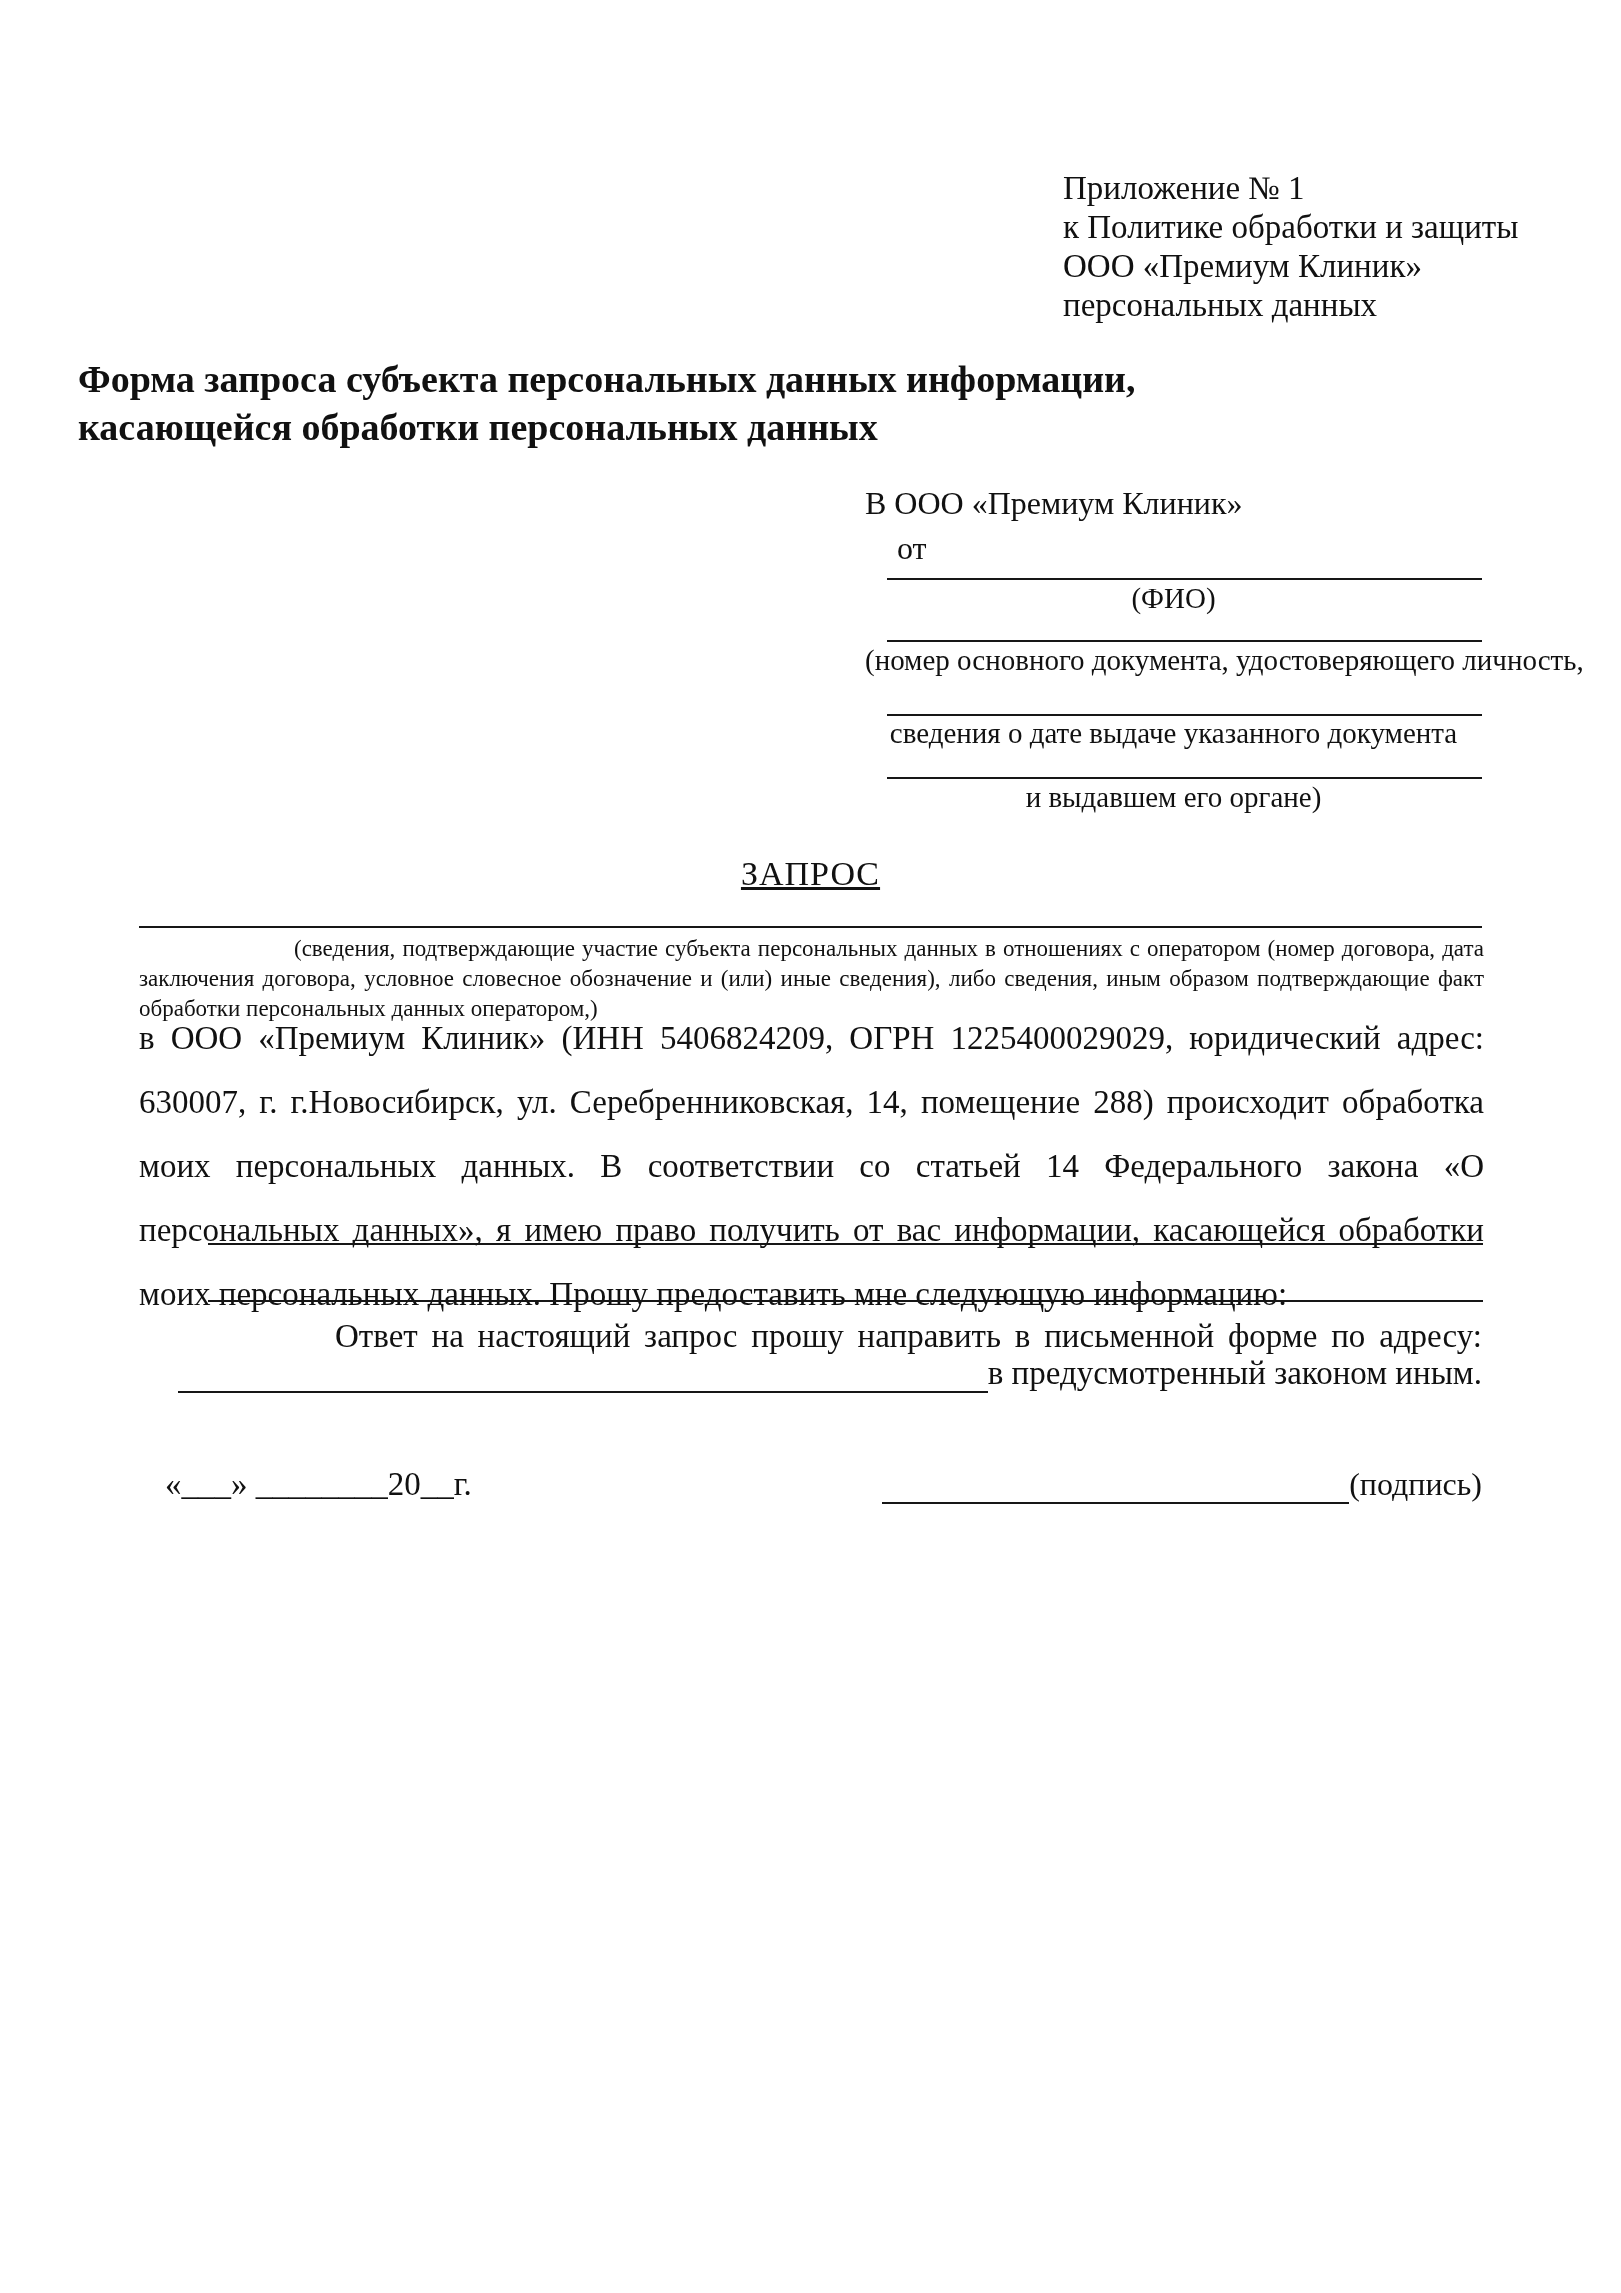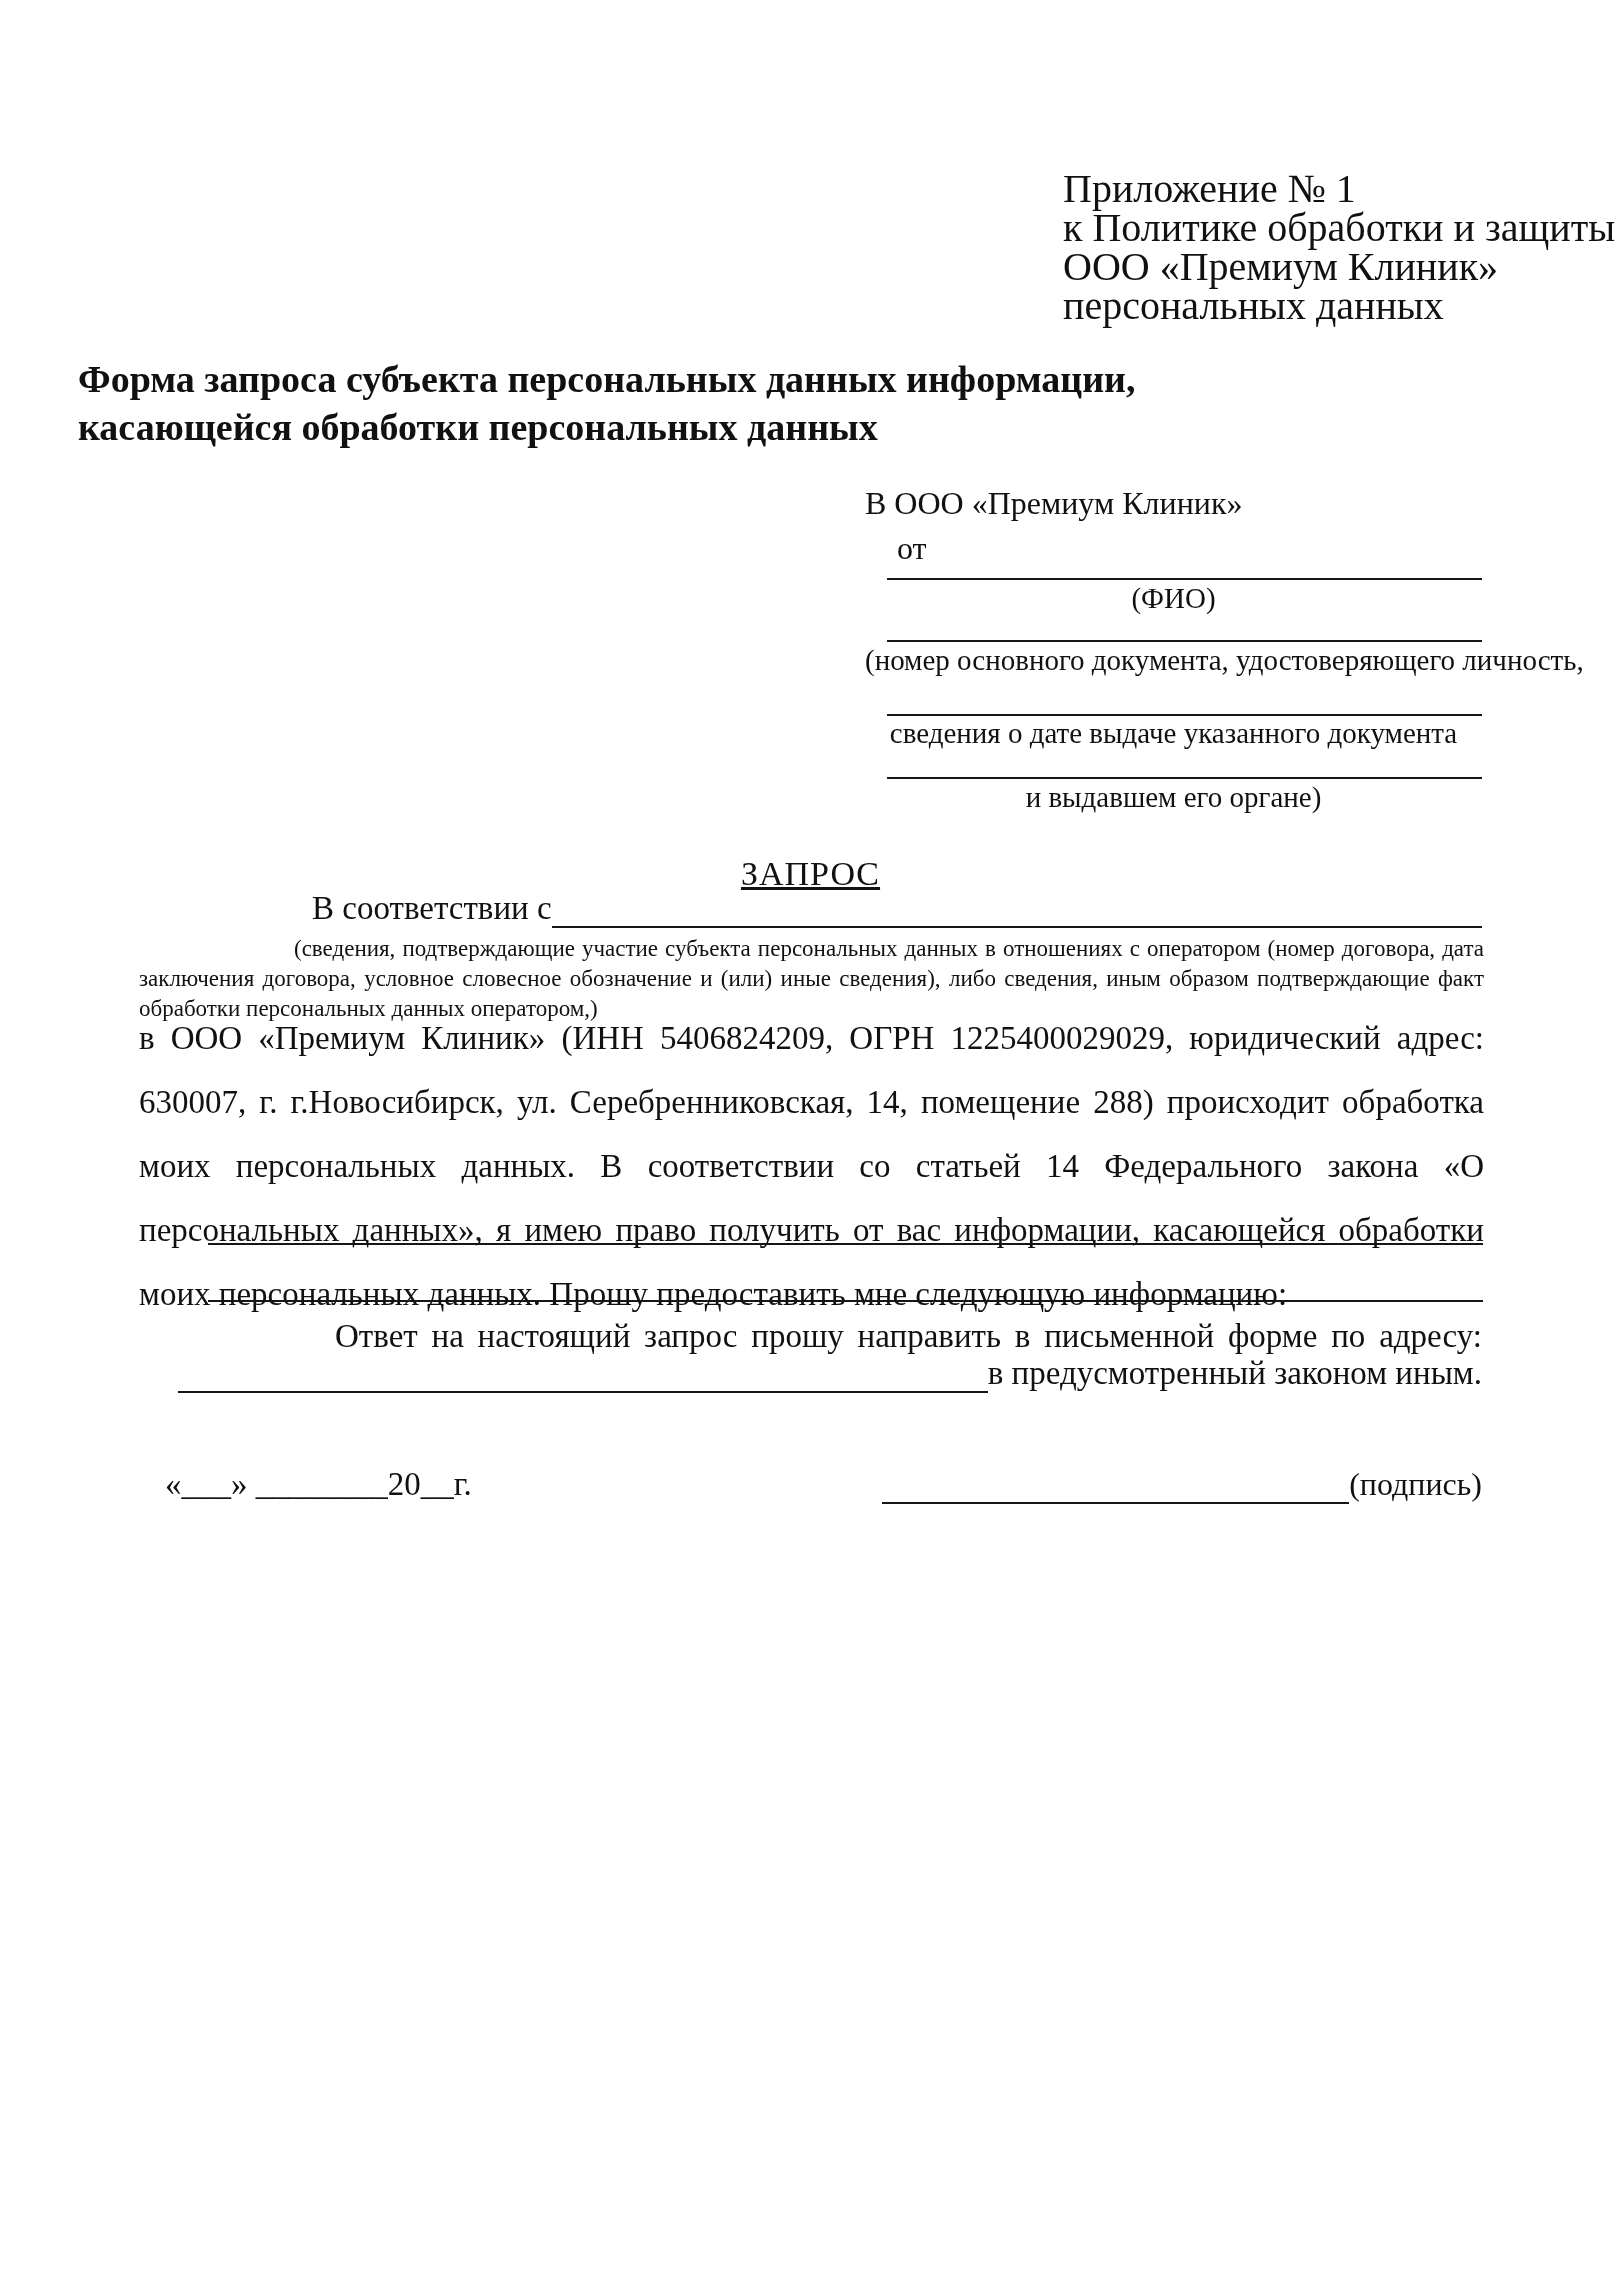--- a/index.html
+++ b/index.html
@@ -8,21 +8,21 @@
     width: 1621px;
     height: 2294px;
     margin: 0 auto;
     background: #ffffff;
     color: #111111;
     font-family: "Liberation Serif", "DejaVu Serif", serif;
     overflow: hidden;
   }
   .abs { position: absolute; }
 
-  .hdr-block { left: 1063px; top: 169px; font-size: 40px; line-height: 39px; white-space: nowrap; }
+  .hdr-block { left: 1063px; top: 169px; font-size: 33px; line-height: 39px; white-space: nowrap; }
 
   .doc-title { left: 78px; right: 78px; top: 355px; text-align: left; font-weight: bold; font-size: 38px; line-height: 48px; }
 
   .addr-to   { left: 865px; top: 485px; font-size: 32px; white-space: nowrap; }
   .addr-from { left: 865px; top: 530px; font-size: 32px; margin-left: 32px; }
 
   .blank-line { left: 887px; width: 595px; border-top: 2.9px solid #161616; height: 0; }
   .blank-cap  { left: 865px; width: 617px; text-align: center; font-size: 29px; line-height: 27.4px; white-space: nowrap; }
 
   .request-heading { left: 139px; right: 139px; top: 855px; text-align: center; font-size: 34px; letter-spacing: 1px; text-decoration: underline; }
@@ -74,21 +74,20 @@
 
   <div class="abs blank-line" style="top:714px"></div>
   <div class="abs blank-cap" style="top:720px">сведения о дате выдаче указанного документа</div>
 
   <div class="abs blank-line" style="top:777px"></div>
   <div class="abs blank-cap" style="top:784px">и выдавшем его органе)</div>
 
   <div class="abs request-heading">ЗАПРОС</div>
 
   <div class="abs lead-row">
-    <span class="lead-text">В соответствии с</span>
     <span class="fill"></span>
   </div>
 
   <div class="abs footnote">(сведения, подтверждающие участие субъекта персональных данных в отношениях с оператором (номер договора, дата заключения договора, условное словесное обозначение и (или) иные сведения), либо сведения, иным образом подтверждающие факт обработки персональных данных оператором,)</div>
 
   <div class="abs body-par">в ООО «Премиум Клиник» (ИНН 5406824209, ОГРН 1225400029029, юридический адрес: 630007, г. г.Новосибирск, ул. Серебренниковская, 14, помещение 288) происходит обработка моих персональных данных. В соответствии со статьей 14 Федерального закона «О персональных данных», я имею право получить от вас информации, касающейся обработки моих персональных данных. Прошу предоставить мне следующую информацию:</div>
 
   <div class="abs rule" style="top:1243px"></div>
   <div class="abs rule" style="top:1300px"></div>
 

